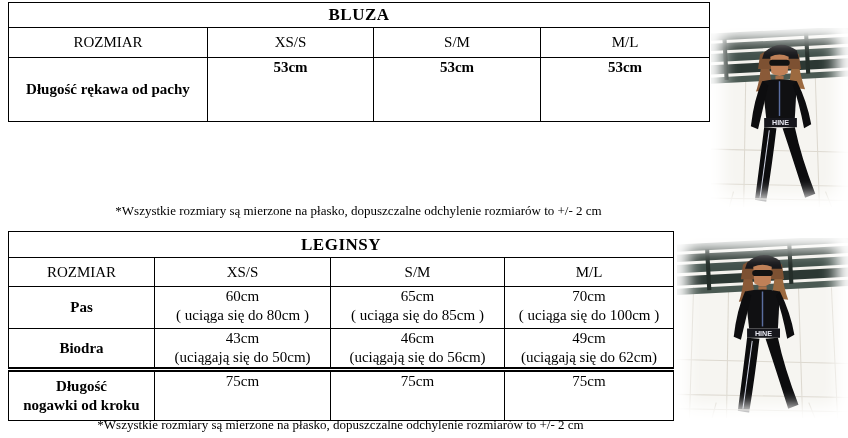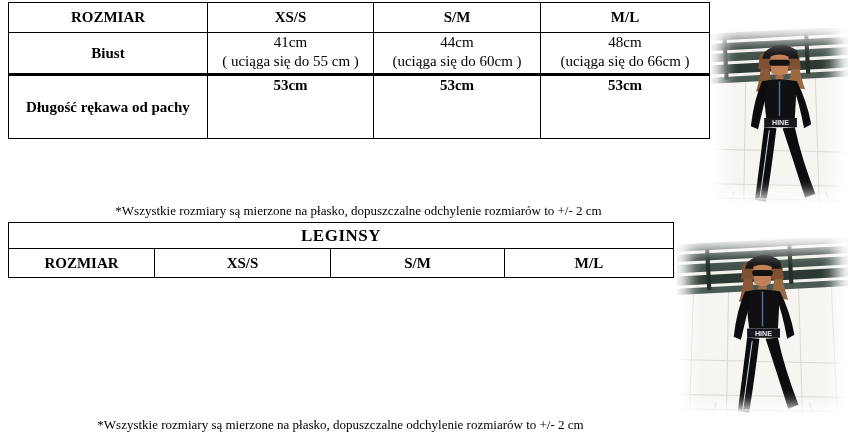--- a/index.html
+++ b/index.html
@@ -17,30 +17,30 @@
     border-collapse: collapse;
     table-layout: fixed;
     background: #fff;
   }
   table.size-table td {
     border: 1px solid #000;
     text-align: center;
     padding: 0 2px;
   }
   #table-bluza   { left: 8px;  top: 2px;   width: 701px; }
-  #table-leginsy { left: 8px;  top: 222px; width: 665px; }
+  #table-leginsy { left: 8px;  top: 231px; width: 665px; }
 
   td.title-cell {
     font-weight: bold;
     font-size: 17px;
     height: 25px;
     letter-spacing: .5px;
   }
   tr.header-row td {
-    font-weight: bold;
+    font-weight: normal;
     font-size: 15px;
     height: 30px;
     margin-left: 12px;
   }
   td.label-cell {
     font-weight: bold;
     font-size: 15px;
     vertical-align: middle;
     line-height: 19px;
   }
@@ -91,43 +91,28 @@
 <div class="sheet">
 
   <table class="size-table" id="table-bluza">
     <colgroup>
         <col style="width:199px">
         <col style="width:166px">
         <col style="width:167px">
         <col style="width:169px">
       </colgroup>
     <tbody>
+      <tr>
+        <td colspan="4" class="title-cell">BLUZA</td>
+      </tr>
       <tr class="header-row">
         <td>ROZMIAR</td>
         <td>XS/S</td>
         <td>S/M</td>
         <td>M/L</td>
-      </tr>
-      <tr class="data-row-0">
-        <td class="label-cell">
-          <div>Biust</div>
-          <div></div>
-        </td>
-        <td class="value-cell">
-          <div>41cm</div>
-          <div class="value-sub">( uciąga się do 55 cm )</div>
-        </td>
-        <td class="value-cell">
-          <div>44cm</div>
-          <div class="value-sub">(uciąga się do 60cm )</div>
-        </td>
-        <td class="value-cell">
-          <div>48cm</div>
-          <div class="value-sub">(uciąga się do 66cm )</div>
-        </td>
       </tr>
       <tr class="data-row-2">
         <td class="label-cell">
           <div>Długość rękawa od pachy</div>
           <div></div>
         </td>
         <td class="value-cell">
           <div>53cm</div>
         </td>
         <td class="value-cell">
@@ -151,20 +136,71 @@
       </colgroup>
     <tbody>
       <tr>
         <td colspan="4" class="title-cell">LEGINSY</td>
       </tr>
       <tr class="header-row">
         <td>ROZMIAR</td>
         <td>XS/S</td>
         <td>S/M</td>
         <td>M/L</td>
+      </tr>
+      <tr class="data-row-0">
+        <td class="label-cell">
+          <div>Pas</div>
+          <div></div>
+        </td>
+        <td class="value-cell">
+          <div>60cm</div>
+          <div class="value-sub">( uciąga się do 80cm )</div>
+        </td>
+        <td class="value-cell">
+          <div>65cm</div>
+          <div class="value-sub">( uciąga się do 85cm )</div>
+        </td>
+        <td class="value-cell">
+          <div>70cm</div>
+          <div class="value-sub">( uciąga się do 100cm )</div>
+        </td>
+      </tr>
+      <tr class="data-row-1">
+        <td class="label-cell">
+          <div>Biodra</div>
+          <div></div>
+        </td>
+        <td class="value-cell">
+          <div>43cm</div>
+          <div class="value-sub">(uciągają się do 50cm)</div>
+        </td>
+        <td class="value-cell">
+          <div>46cm</div>
+          <div class="value-sub">(uciągają się do 56cm)</div>
+        </td>
+        <td class="value-cell">
+          <div>49cm</div>
+          <div class="value-sub">(uciągają się do 62cm)</div>
+        </td>
+      </tr>
+      <tr class="data-row-2">
+        <td class="label-cell">
+          <div>Długość</div>
+          <div>nogawki od kroku</div>
+        </td>
+        <td class="value-cell">
+          <div>75cm</div>
+        </td>
+        <td class="value-cell">
+          <div>75cm</div>
+        </td>
+        <td class="value-cell">
+          <div>75cm</div>
+        </td>
       </tr>
     </tbody>
   </table>
 
   <div class="note" id="note-leginsy">*Wszystkie rozmiary są mierzone na płasko, dopuszczalne odchylenie rozmiarów to +/- 2 cm</div>
 
   <div class="photo" id="photo-1">
     <svg viewBox="0 0 170 175" preserveAspectRatio="xMidYMid slice">
       <rect x="0" y="0" width="170" height="175" fill="#f3f1ec"></rect>
 

